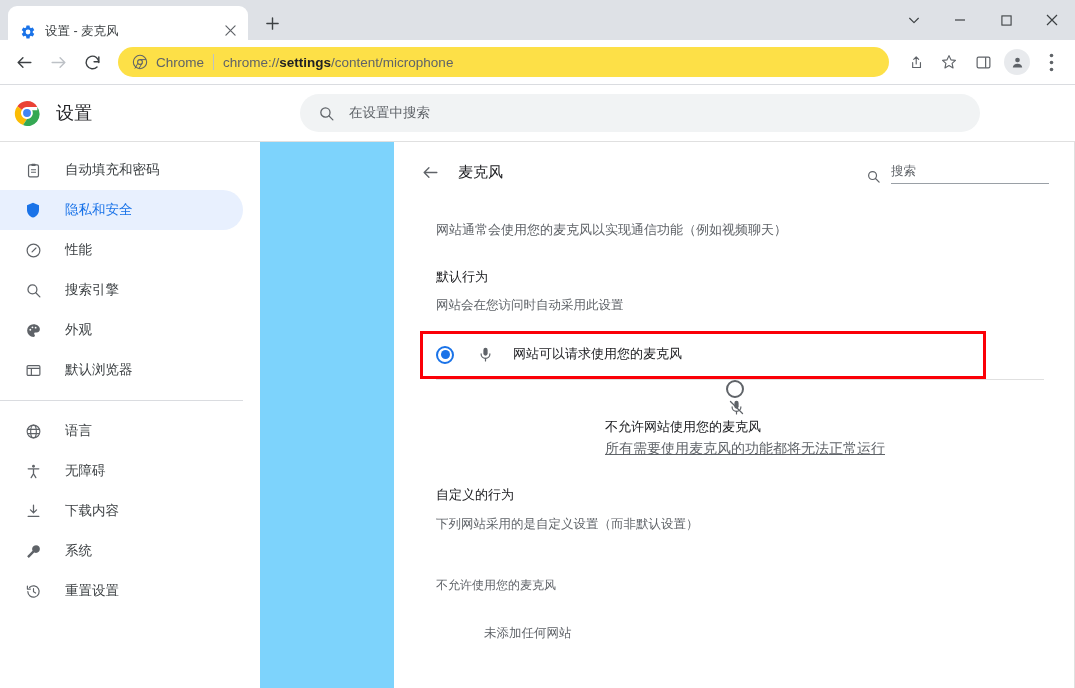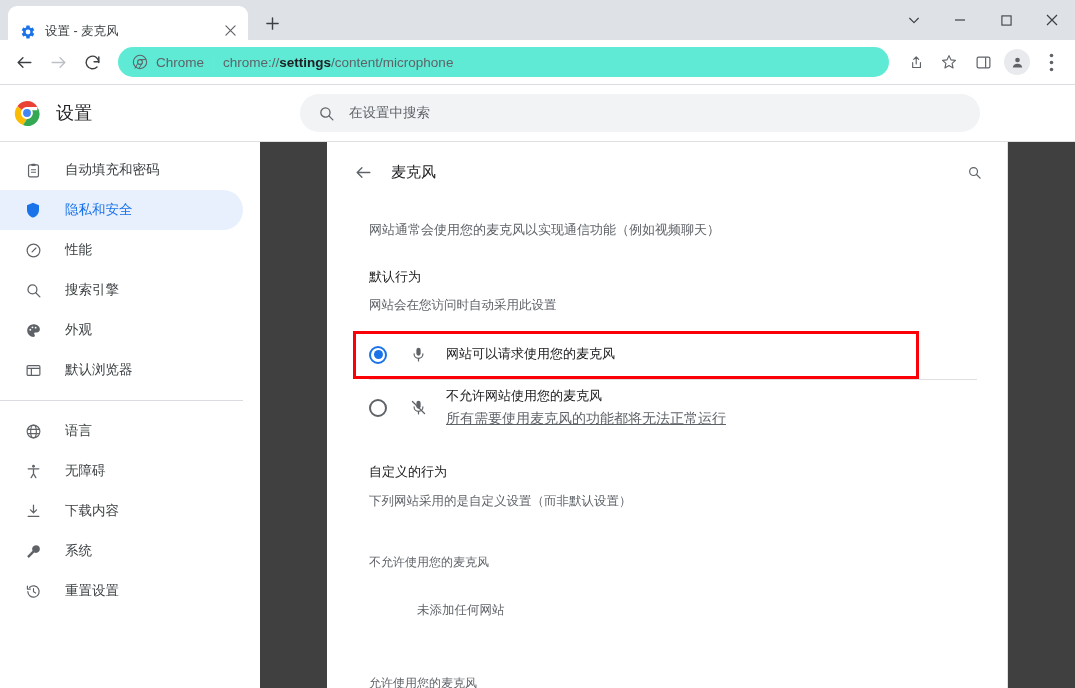--- a/index.html
+++ b/index.html
@@ -78,21 +78,21 @@
     width: 32px; height: 32px;
     display: flex; align-items: center; justify-content: center;
     border-radius: 50%;
     color: #5f6368;
     flex: 0 0 auto;
   }
   .tb-icon.disabled { color: #bdc1c6; }
   .omnibox {
     flex: 1 1 auto;
     height: 30px;
-    background: #5eead4;
+    background: #fde047;
     border-radius: 16px;
     display: flex;
     align-items: center;
     padding: 0 14px;
     margin: 0 8px;
     gap: 9px;
     min-width: 0;
   }
   .omni-chip {
     display: flex; align-items: center; gap: 8px;
@@ -201,23 +201,23 @@
   .nav-item.active .nav-ico { color: #1a73e8; }
   .nav-divider {
     height: 1px;
     background: #dadce0;
     margin: 10px 17px 10px 0;
   }
 
   
   .main-area {
     flex: 1 1 auto;
-    background: #404040;
-    display: flex;
-    justify-content: center;
+    background: #7dd3fc;
+    display: flex;
+    justify-content: flex-end;
     overflow: hidden;
     position: relative;
   }
   .content-card {
     width: 681px;
     background: #ffffff;
     min-height: 100%;
     border-right: 1px solid #e0e0e0;
     padding: 0 20px;
     position: relative;
@@ -275,21 +275,21 @@
   }
 
   .radio-list { margin-top: 17px; }
   .radio-row {
     display: flex;
     align-items: center;
     padding: 0 0 0 22px;
     min-height: 48px;
     position: relative;
   }
-  .radio-row.two-line { min-height: 56px; }
+  .radio-row.two-line { min-height: 56px; flex-direction: column; }
   .radio-mark {
     width: 18px; height: 18px;
     border-radius: 50%;
     border: 2px solid #5f6368;
     flex: 0 0 18px;
     display: flex; align-items: center; justify-content: center;
     margin-right: 21px;
   }
   .radio-mark.checked { border-color: #1a73e8; }
   .radio-mark.checked::after {
@@ -614,20 +614,23 @@
           </svg>
         </span>
         <span class="page-title">麦克风</span>
 
         <div class="inline-search">
           <span class="is-icon">
             <svg width="15" height="15" viewBox="0 0 24 24">
               <circle cx="10.5" cy="10.5" r="6.3" stroke="#5f6368" stroke-width="1.9" fill="none"></circle>
               <path d="M15.2 15.2L21 21" stroke="#5f6368" stroke-width="1.9" stroke-linecap="round"></path>
             </svg>
+          </span>
+          <span class="is-field">
+            <span class="is-placeholder">搜索</span>
           </span>
         </div>
       </div>
 
       <div class="desc-text">网站通常会使用您的麦克风以实现通信功能（例如视频聊天）</div>
 
       <div class="section-label">默认行为</div>
       <div class="section-sub">网站会在您访问时自动采用此设置</div>
 
       <div class="radio-list">

